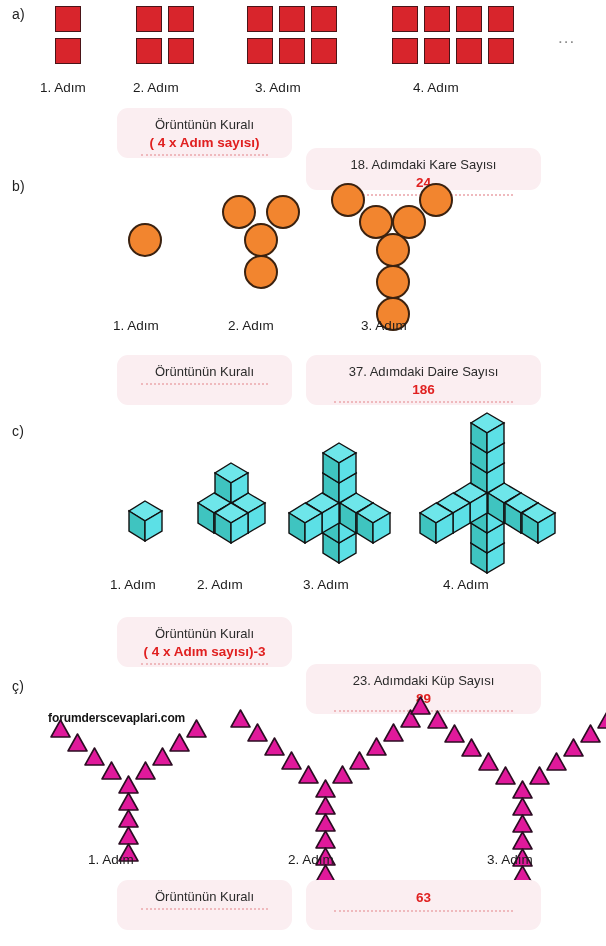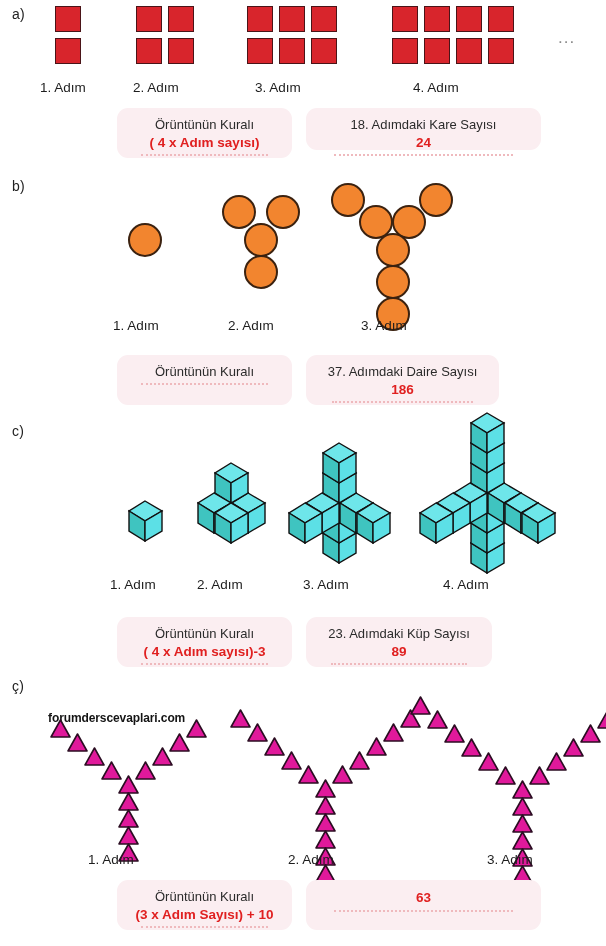--- a/index.html
+++ b/index.html
@@ -108,21 +108,21 @@
   <div class="step-label" style="left:133px;top:80px;">2. Adım</div>
   <div class="step-label" style="left:255px;top:80px;">3. Adım</div>
   <div class="step-label" style="left:413px;top:80px;">4. Adım</div>
 
   <div class="rulebar" style="left:117px;top:108px;">
     <div class="rulebox" style="width:175px;height:50px;">
       <div class="title">Örüntünün Kuralı</div>
       <div class="answer">( 4 x Adım sayısı)</div>
       <div class="dotline"></div>
     </div>
-    <div class="rulebox" style="width:235px;height:42px;">
+    <div class="rulebox" style="width:235px;height:42px;margin-top:40px;">
       <div class="title">18. Adımdaki Kare Sayısı</div>
       <div class="answer">24</div>
       <div class="dotline"></div>
     </div>
   </div>
 </div>
 
 <div class="section" style="top:175px;height:245px;">
   <div class="sec-letter" style="left:12px;top:3px;">b)</div>
 
@@ -149,21 +149,21 @@
 
   <div class="step-label" style="left:113px;top:143px;">1. Adım</div>
   <div class="step-label" style="left:228px;top:143px;">2. Adım</div>
   <div class="step-label" style="left:361px;top:143px;">3. Adım</div>
 
   <div class="rulebar" style="left:117px;top:180px;">
     <div class="rulebox" style="width:175px;height:50px;">
       <div class="title">Örüntünün Kuralı</div>
       <div class="dotline"></div>
     </div>
-    <div class="rulebox" style="width:193px;height:50px;">
+    <div class="rulebox" style="width:235px;height:50px;">
       <div class="title">37. Adımdaki Daire Sayısı</div>
       <div class="answer">186</div>
       <div class="dotline"></div>
     </div>
   </div>
 </div>
 
 <div class="section" style="top:420px;height:255px;">
   <div class="sec-letter" style="left:12px;top:3px;">c)</div>
 
@@ -370,21 +370,21 @@
   <div class="step-label" style="left:197px;top:157px;">2. Adım</div>
   <div class="step-label" style="left:303px;top:157px;">3. Adım</div>
   <div class="step-label" style="left:443px;top:157px;">4. Adım</div>
 
   <div class="rulebar" style="left:117px;top:197px;">
     <div class="rulebox" style="width:175px;height:50px;">
       <div class="title">Örüntünün Kuralı</div>
       <div class="answer">( 4 x Adım sayısı)-3</div>
       <div class="dotline"></div>
     </div>
-    <div class="rulebox" style="width:186px;height:50px;">
+    <div class="rulebox" style="width:235px;height:50px;margin-top:47px;">
       <div class="title">23. Adımdaki Küp Sayısı</div>
       <div class="answer">89</div>
       <div class="dotline"></div>
     </div>
   </div>
 </div>
 
 <div class="section" style="top:675px;height:271px;">
   <div class="sec-letter" style="left:12px;top:3px;">ç)</div>
 
@@ -628,21 +628,20 @@
       </div>
     </div>
 
   <div class="step-label" style="left:88px;top:177px;">1. Adım</div>
   <div class="step-label" style="left:288px;top:177px;">2. Adım</div>
   <div class="step-label" style="left:487px;top:177px;">3. Adım</div>
 
   <div class="rulebar" style="left:117px;top:205px;">
     <div class="rulebox" style="width:175px;height:50px;">
       <div class="title">Örüntünün Kuralı</div>
-      <div class="answer">(3 x Adım Sayısı) + 10</div>
       <div class="dotline"></div>
     </div>
     <div class="rulebox" style="width:235px;height:50px;">
       <div class="answer">63</div>
       <div class="dotline"></div>
     </div>
   </div>
 </div>
 
 </body></html>

